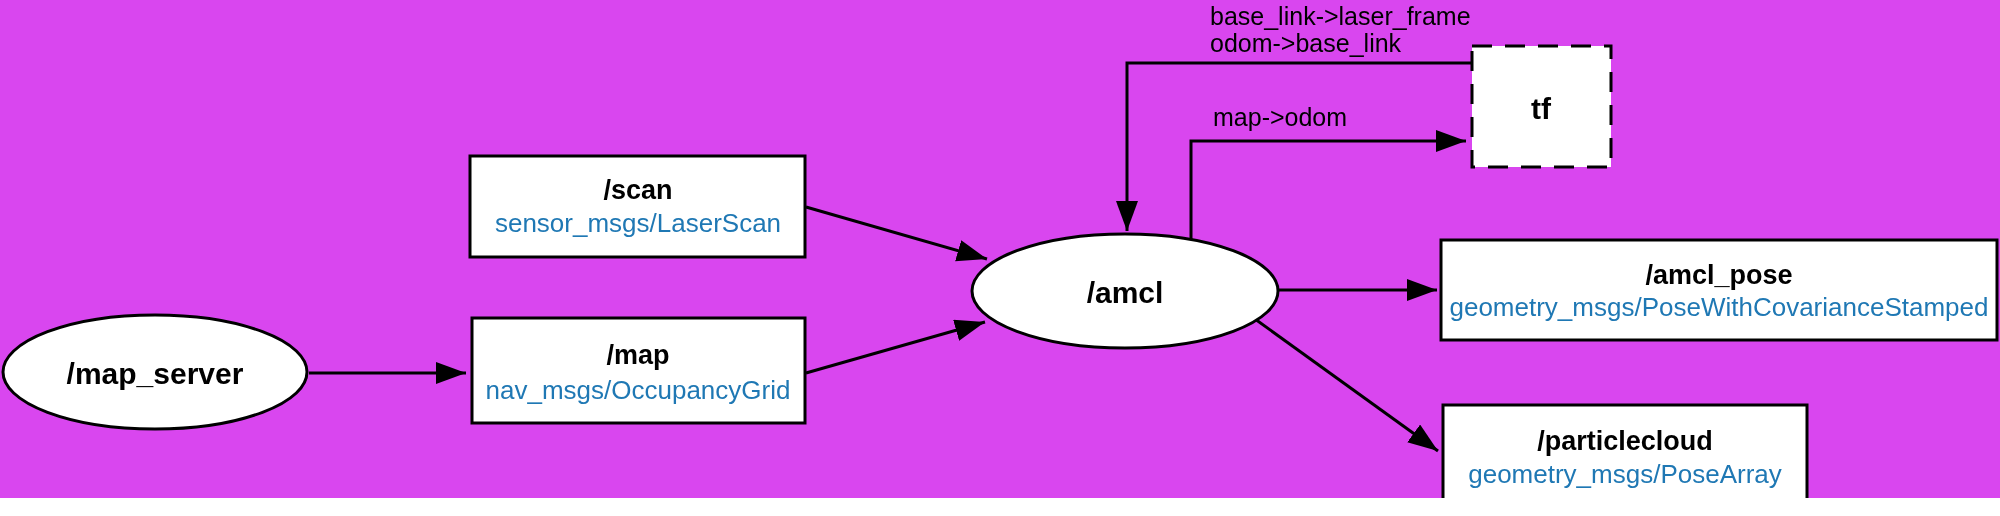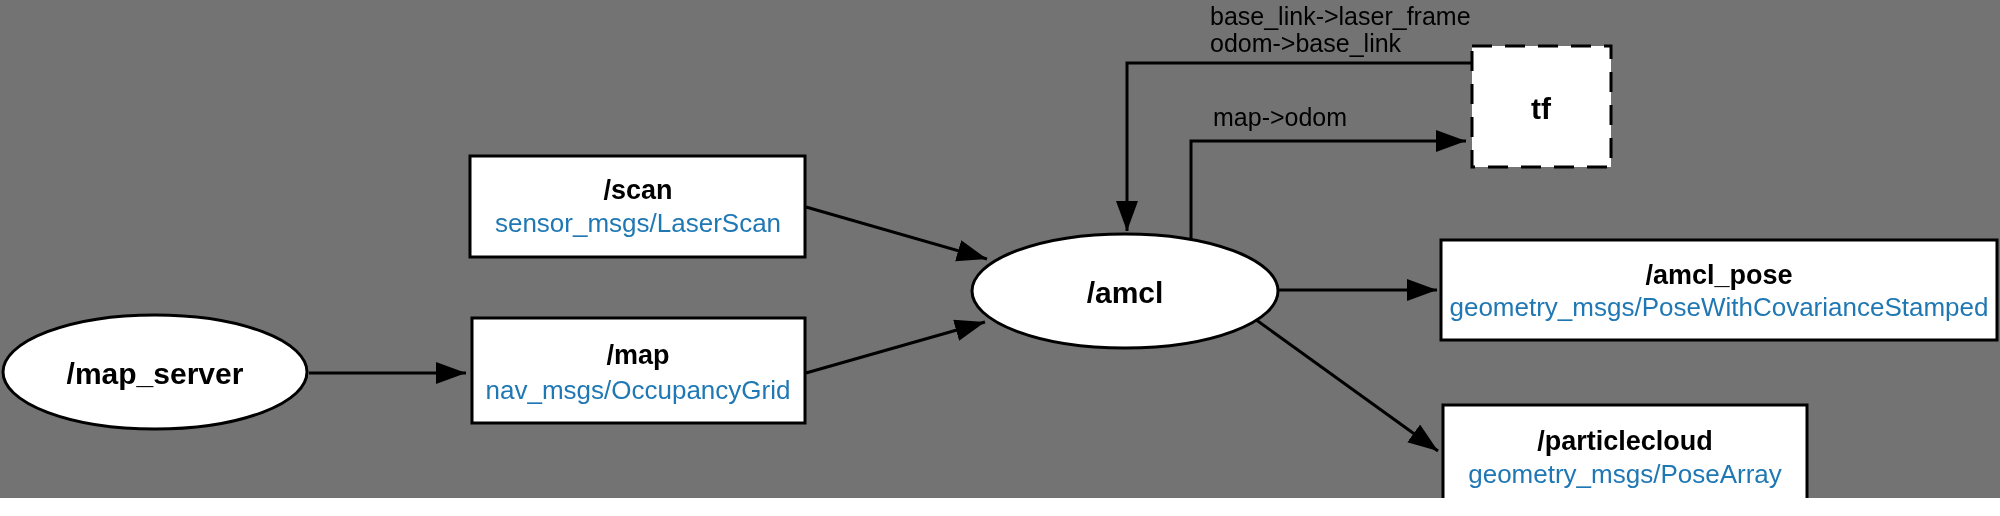--- a/index.html
+++ b/index.html
@@ -5,21 +5,21 @@
   html, body {
     margin: 0;
     padding: 0;
     background: #ffffff;
     font-family: "Liberation Sans", sans-serif;
   }
   .canvas {
     position: relative;
     width: 2000px;
     height: 498px;
-    background: #737373;
+    background: #d946ef;
     overflow: hidden;
   }
   svg { display: block; }
 
   .node-shape {
     fill: #ffffff;
     stroke: #000000;
     stroke-width: 3;
   }
   .node-shape.dashed {

